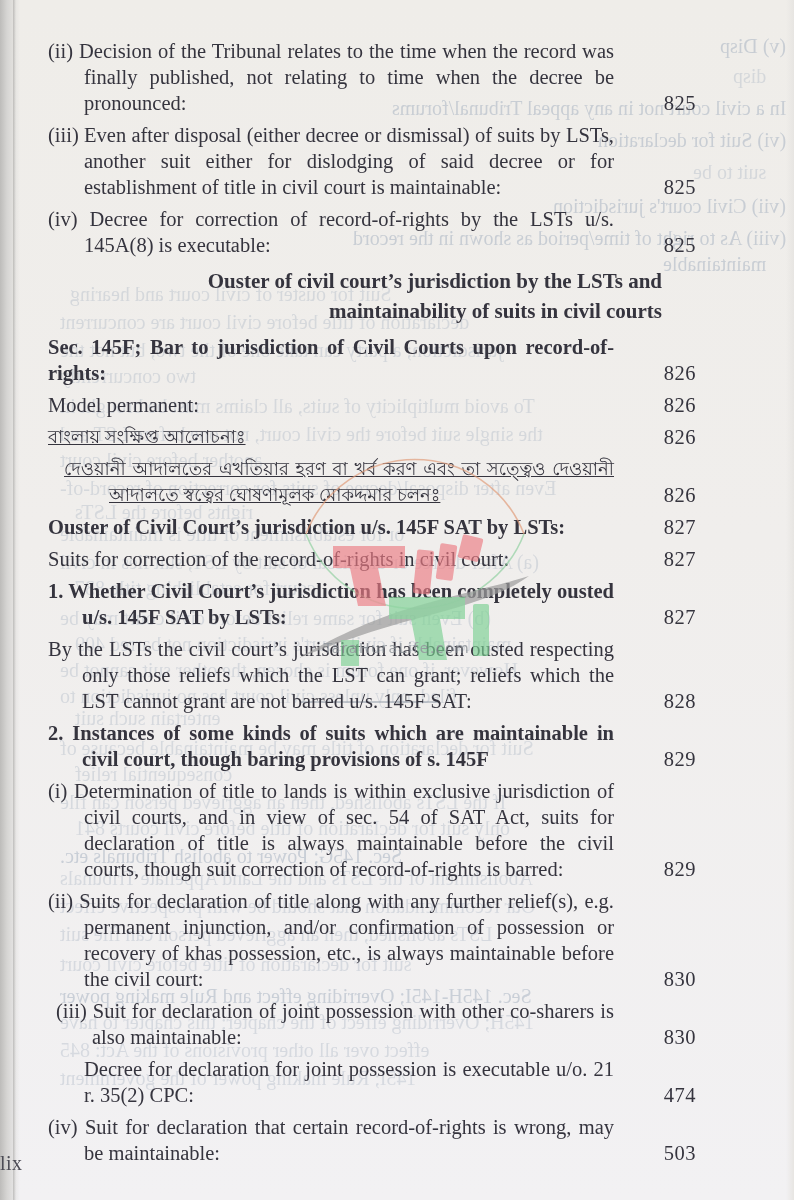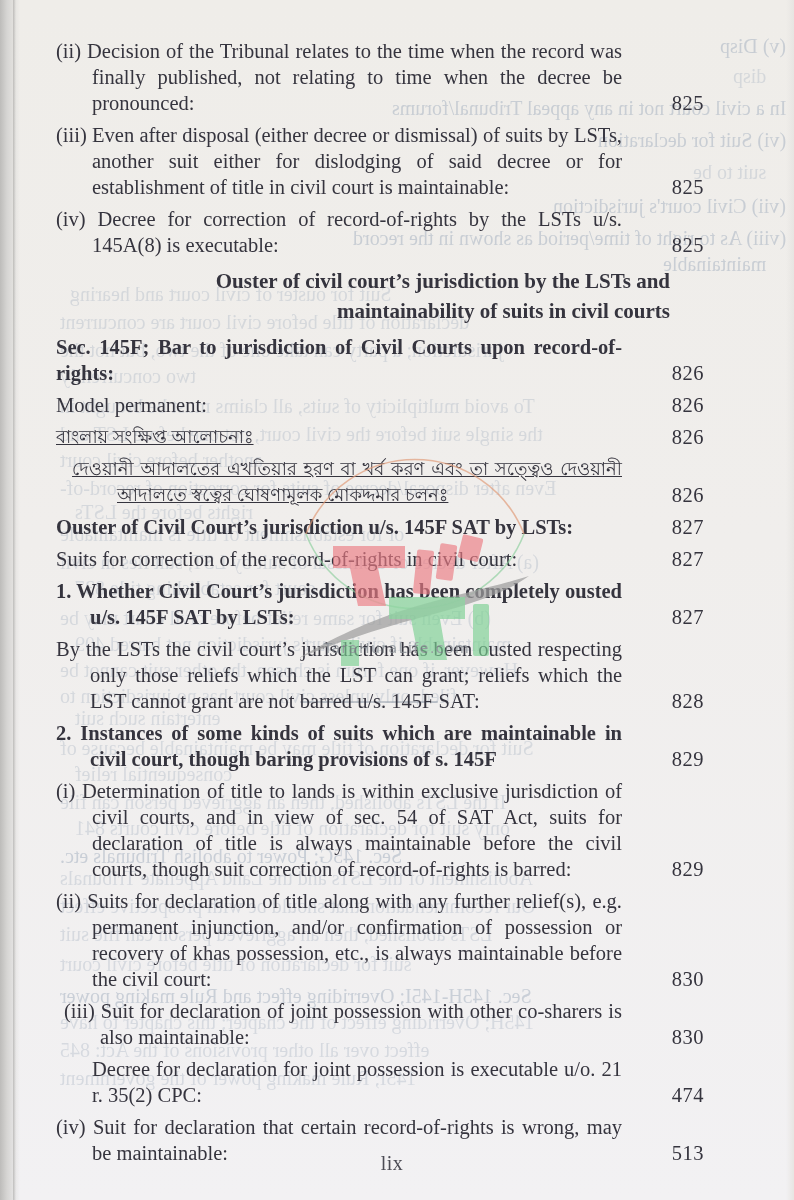--- a/index.html
+++ b/index.html
@@ -32,35 +32,35 @@
     color:#a3afbf;opacity:.34;
     font-size:20px;line-height:1;
     filter:blur(.4px);
   }
   .ghost-frag.strong{opacity:.5;}
   .ghost-strike{
     position:absolute;height:2px;background:#9aa4ae;opacity:.55;border-radius:2px;
   }
 
   
-  .content{position:absolute;left:56px;top:38px;width:648px;}
+  .content{position:absolute;left:48px;top:38px;width:648px;}
   .entry{position:relative;margin:0 0 6px 0;font-size:20.5px;line-height:26px;}
   .entry .body{padding-right:82px;text-align:justify;}
   .entry .page{
     position:absolute;right:0;bottom:0;
     font-weight:400;font-size:20.5px;letter-spacing:.5px;
   }
   .entry.bold .body{font-weight:700;}
   .entry.bn .body{font-size:18px;text-decoration:underline;}
   .heading{
     font-weight:700;font-size:21px;line-height:30px;
     text-align:right;max-width:580px;margin:8px auto 8px auto;
   }
   .footer{
-    position:absolute;left:0;right:10px;top:1152px;text-align:center;
+    position:absolute;left:0;right:10px;top:1152px;text-align:left;
     font-size:20px;color:#4c4c55;letter-spacing:.5px;
   }
 
   
   .watermark{position:absolute;left:295px;top:452px;width:240px;height:250px;opacity:.84;pointer-events:none;}
   .wm-text{
     font-family:"DejaVu Sans","Liberation Sans",sans-serif;
     font-size:14px;letter-spacing:1.5px;fill:#868c92;opacity:.95;
   }
 </style>
@@ -176,21 +176,21 @@
       <div class="entry">
         <div class="body" style="margin-left: 8px; padding-left: 36px; text-indent: -36px;"><span>(iii) </span>Suit for declaration of joint possession with other co-sharers is also maintainable:</div>
         <span class="page">830</span>
       </div>
       <div class="entry">
         <div class="body" style="margin-left: 36px;">Decree for declaration for joint possession is executable u/o. 21 r. 35(2) CPC:</div>
         <span class="page">474</span>
       </div>
       <div class="entry">
         <div class="body" style="margin-left: 0px; padding-left: 36px; text-indent: -36px;"><span>(iv) </span>Suit for declaration that certain record-of-rights is wrong, may be maintainable:</div>
-        <span class="page">513</span>
+        <span class="page">503</span>
       </div>
     </div>
 
   <svg class="watermark" viewBox="0 0 240 250">
 
     <path d="M 11 82 A 117 117 0 0 1 229 82" fill="none" stroke="#e09a77" stroke-width="1.6" opacity="0.8"></path>
     <path d="M 229 82 A 117 117 0 0 1 11 82" fill="none" stroke="#8fcf9f" stroke-width="1.6" opacity="0.8"></path>
 
     <g fill="#ec7b83" opacity="0.78">
       <path d="M38 94 L110 94 L110 116 L83 116 L91 154 L63 154 L55 116 L38 116 Z"></path>

